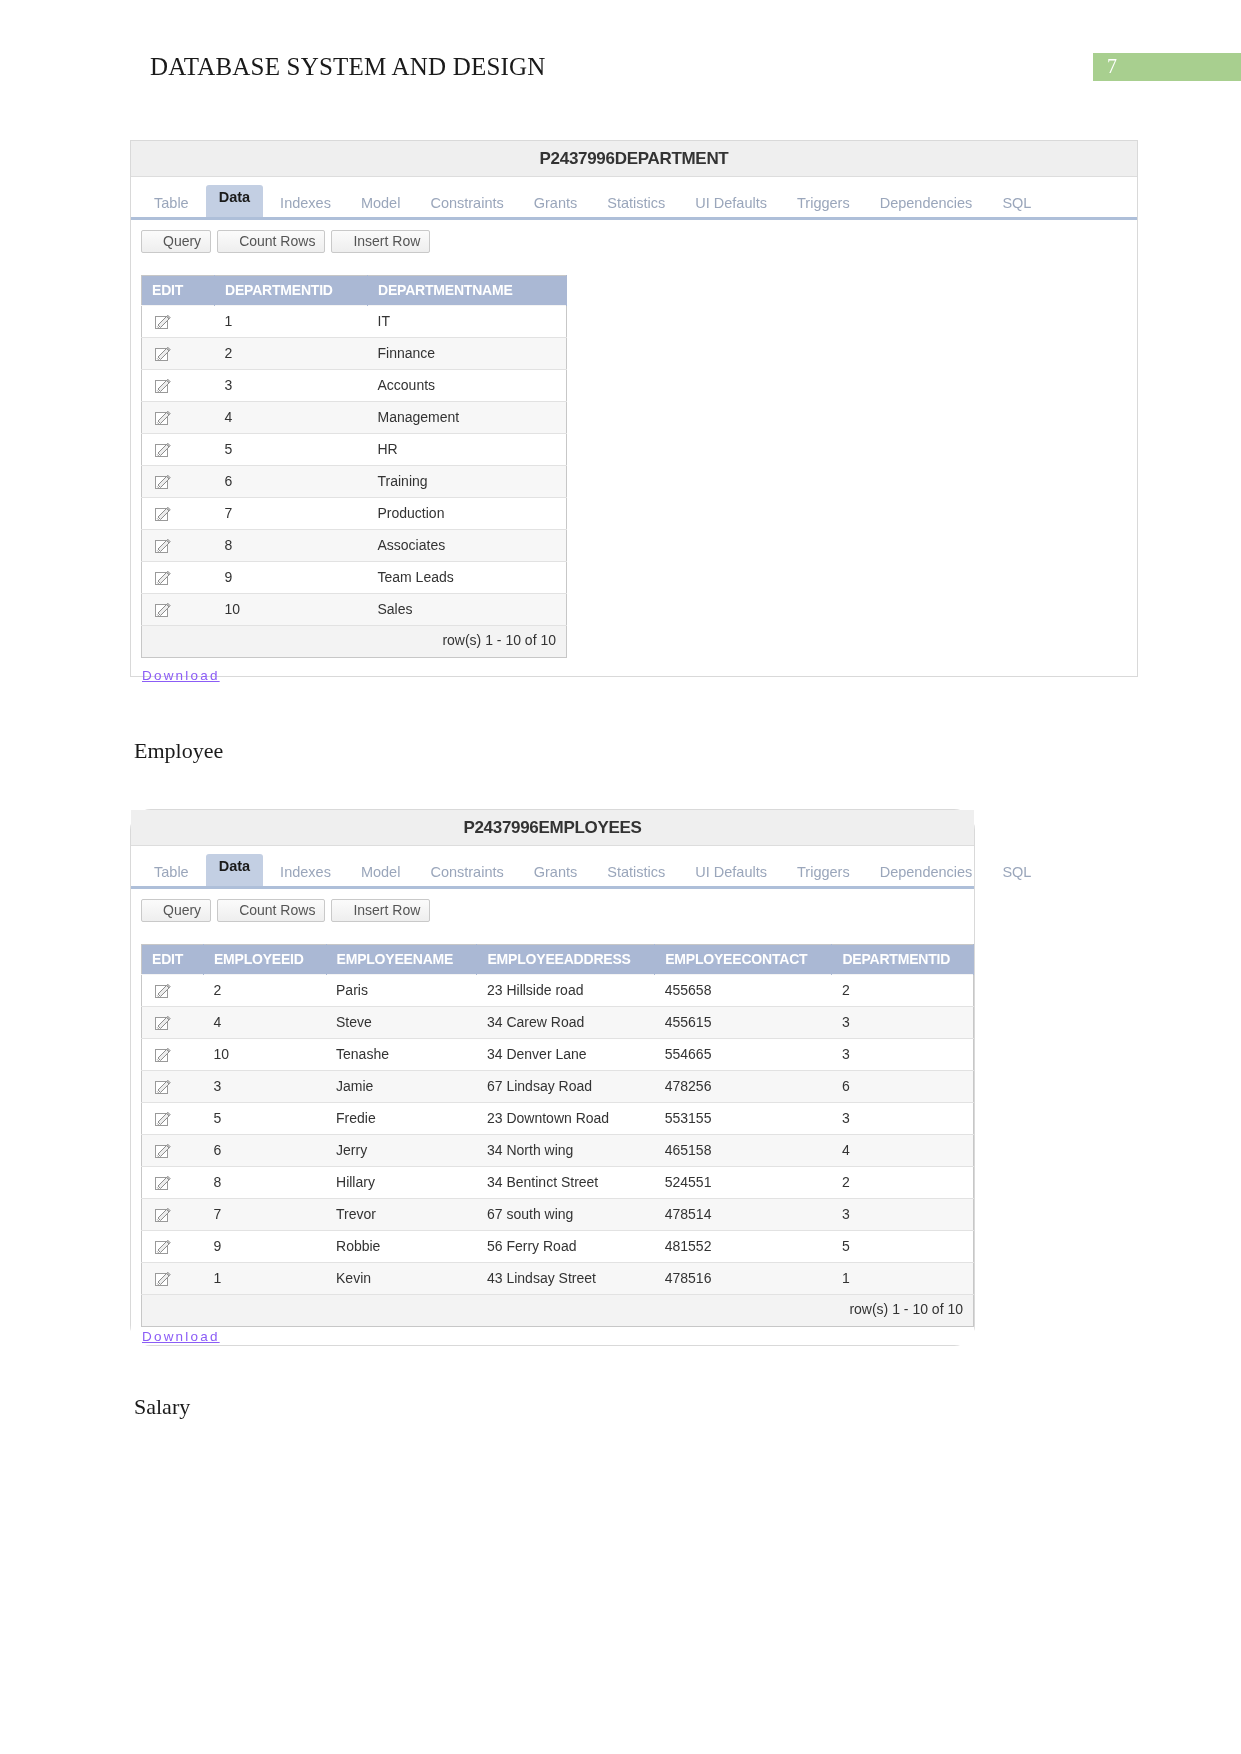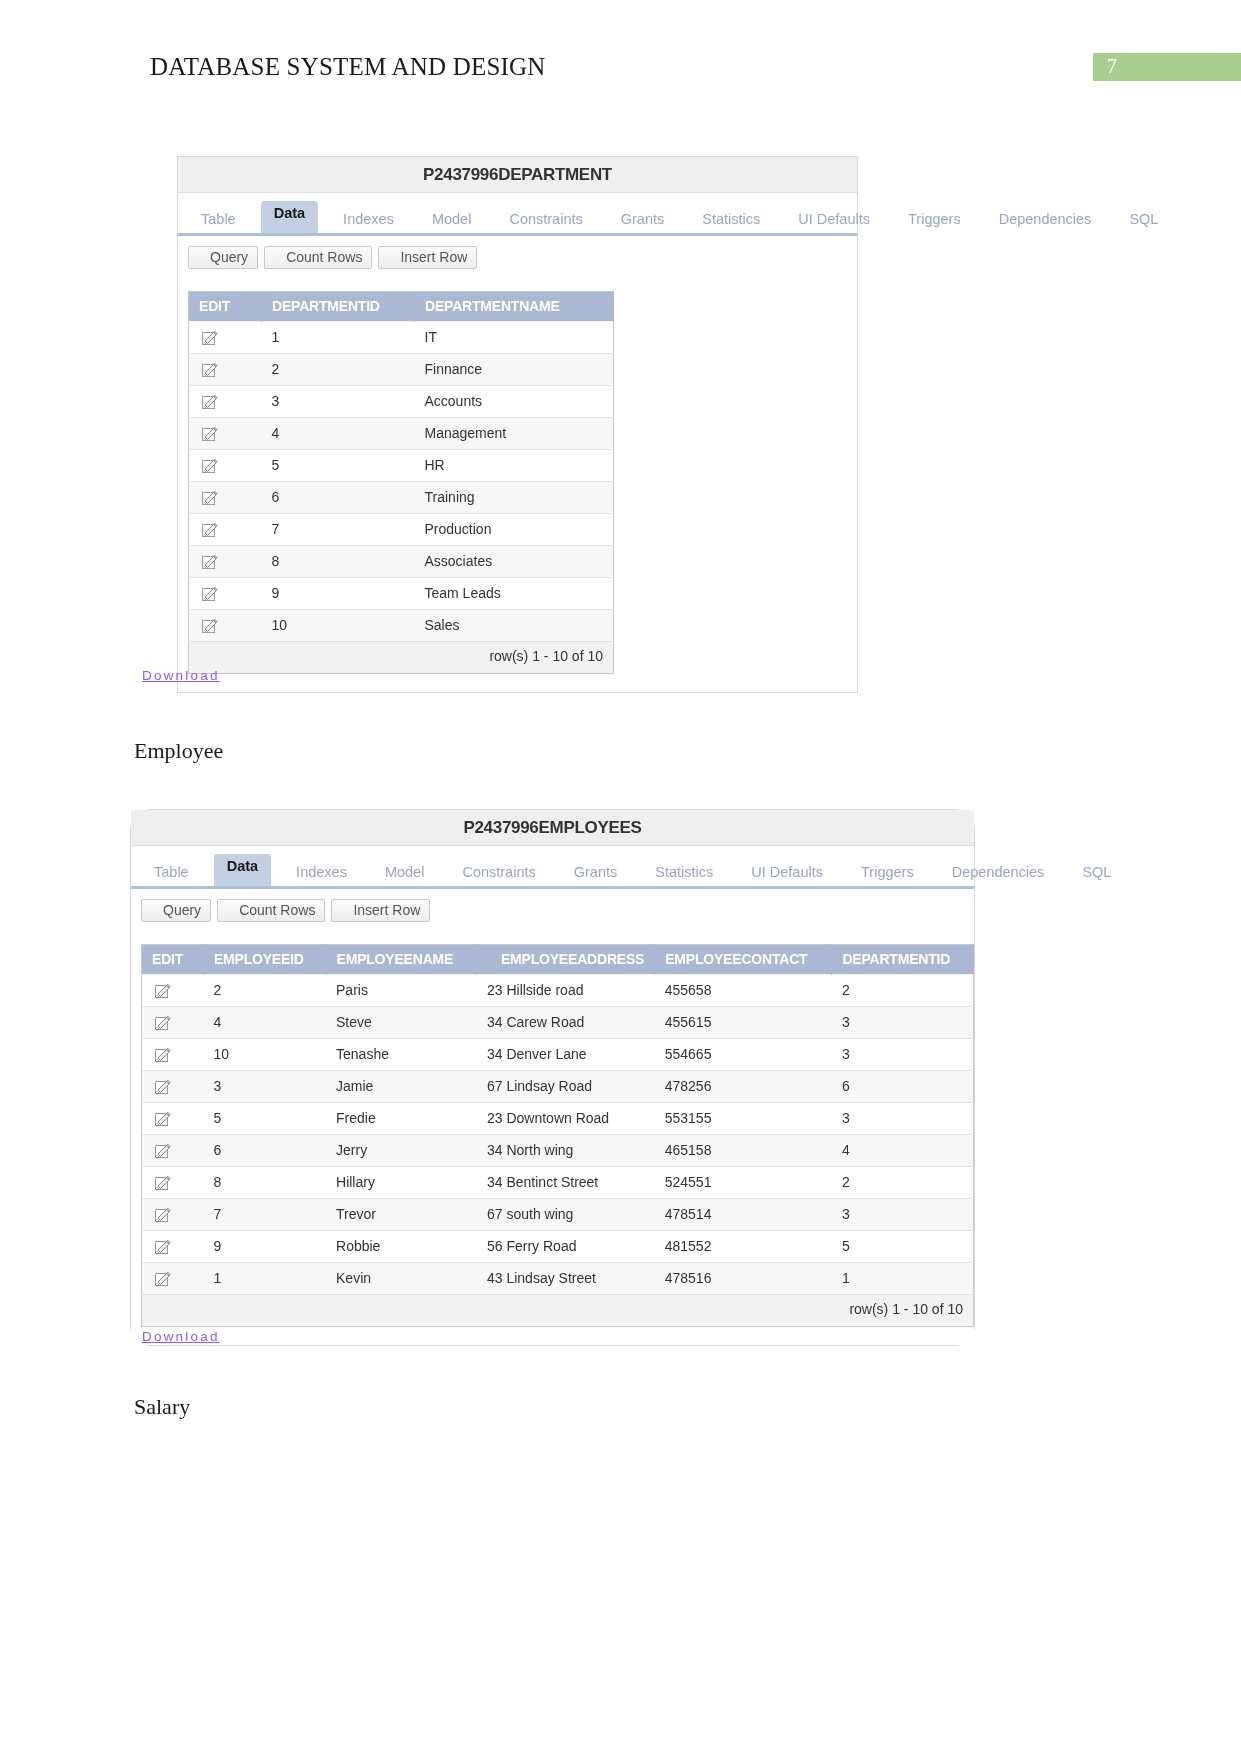--- a/index.html
+++ b/index.html
@@ -76,21 +76,21 @@
   .apex-body {
     background: #ffffff;
     padding: 0;
   }
 
   
   .apex-tabs {
     display: flex;
     align-items: flex-end;
     padding: 8px 0 0 10px;
-    gap: 12px;
+    gap: 4px;
     border-bottom: 3px solid #aebfd9;
     position: relative;
   }
   .apex-tab {
     font-family: "Liberation Sans", sans-serif;
     font-size: 14.5px;
     color: #9aa6bb;
     padding: 4px 13px 6px 13px;
     white-space: nowrap;
     background: transparent;
@@ -192,21 +192,21 @@
 </head>
 <body>
 
 <div class="page-header">
   <div class="doc-title">DATABASE SYSTEM AND DESIGN</div>
   <div class="page-number-badge">
     <span class="num">7</span>
   </div>
 </div>
 
-<div class="apex-panel" id="dept-panel" style="left:130px; top:156px; width:681px;margin-left:47px;">
+<div class="apex-panel" id="dept-panel" style="left:130px; top:140px; width:1008px;">
 
   <div class="apex-titlebar">
     <span class="apex-title">P2437996DEPARTMENT</span>
   </div>
 
   <div class="apex-body">
     <div class="apex-tabs" id="dept-tabs">
         <div class="apex-tab">Table</div>
         <div class="apex-tab active">Data</div>
         <div class="apex-tab">Indexes</div>
@@ -375,21 +375,21 @@
         <div class="apex-btn">Count Rows</div>
         <div class="apex-btn">Insert Row</div>
       </div>
     <div class="report-wrap">
       <table class="report" id="emp-table">
         <thead>
           <tr>
               <th style="width: 52px;">EDIT</th>
               <th style="width: 115px;">EMPLOYEEID</th>
               <th style="width: 145px;">EMPLOYEENAME</th>
-              <th style="width: 172px; text-align: right;">EMPLOYEEADDRESS</th>
+              <th style="width: 172px;">EMPLOYEEADDRESS</th>
               <th style="width: 172px;">EMPLOYEECONTACT</th>
               <th style="width: 135px;">DEPARTMENTID</th>
             </tr>
         </thead>
         <tbody>
             <tr>
               <td class="edit-cell"><span class="pencil-icon"><svg width="18" height="18" viewBox="0 0 18 18">
                     <rect x="1.5" y="3.5" width="12" height="12" fill="#ffffff" stroke="#9a9a9a" stroke-width="1"></rect>
                     <path d="M4 14 L12.5 5.5 L15 8 L6.5 16.5 Z" fill="#ededed" stroke="#8d8d8d" stroke-width="1" transform="translate(0,-2)"></path>
                     <path d="M12.6 3.4 L15.1 5.9 L16.3 4.7 L13.8 2.2 Z" fill="#bdbdbd" stroke="#8d8d8d" stroke-width="0.8"></path>

